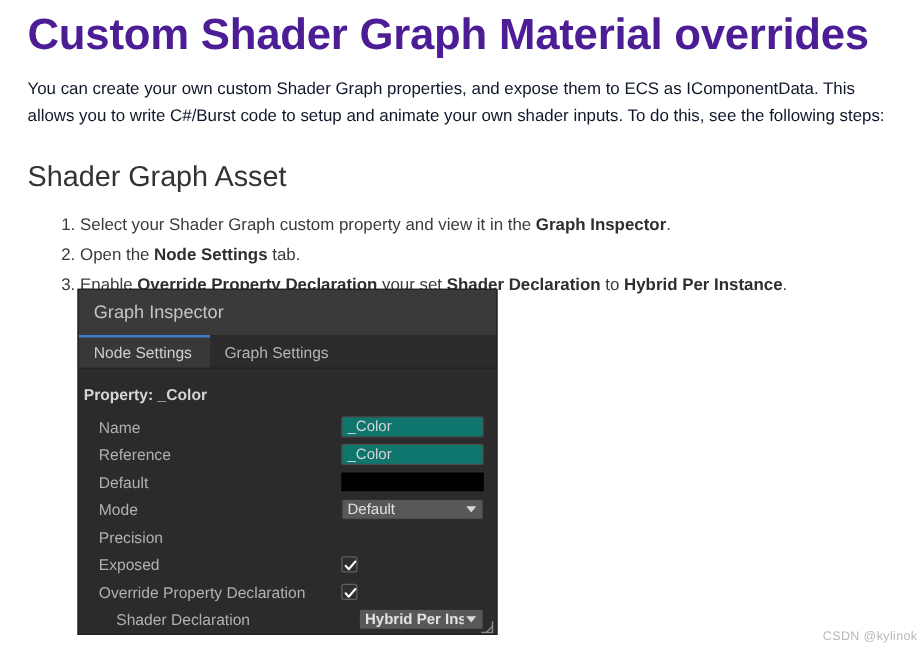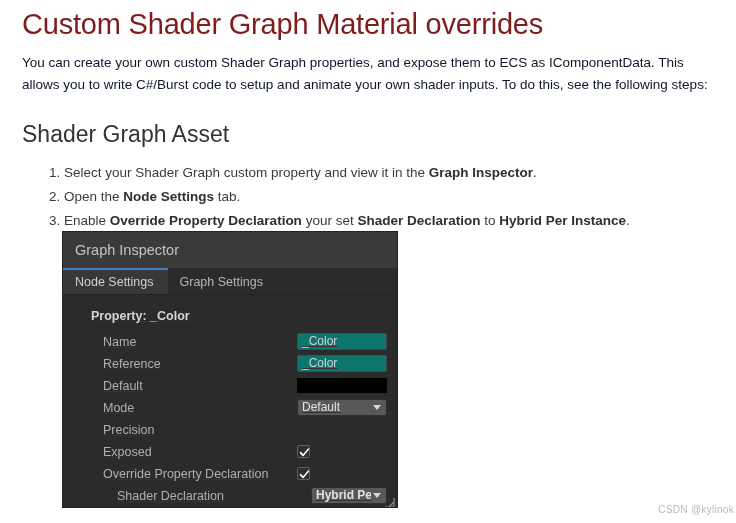--- a/index.html
+++ b/index.html
@@ -15,23 +15,23 @@
     overflow: hidden;
     position: relative;
   }
 
   .doc {
     padding: 6px 22px 0 22px;
     box-sizing: border-box;
   }
 
   .page-title {
-    font-size: 29px;
-    font-weight: normal;
-    color: #7f1d1d;
+    font-size: 35px;
+    font-weight: bold;
+    color: #4c1d95;
     margin: 0 0 10px 0;
     line-height: 1.25;
     letter-spacing: -0.2px;
   }
 
   .intro {
     font-size: 13.5px;
     line-height: 1.62;
     color: #0f172a;
     margin: 0 0 24px 0;
@@ -101,25 +101,24 @@
     box-sizing: border-box;
     border-top: 2px solid transparent;
   }
   .insp-tab.active {
     background: #383838;
     border-top: 2px solid #3d7ecb;
     color: #cfcfcf;
   }
 
   .insp-body {
-    padding: 14px 10px 0 26px;
+    padding: 14px 10px 0 2px;
     box-sizing: border-box;
     position: relative;
     height: calc(100% - 62px);
-    text-decoration: underline;
   }
 
   .prop-heading {
     font-size: 12.5px;
     font-weight: bold;
     color: #d6d6d6;
     margin: 0 0 8px 2px;
   }
 
   .row {

